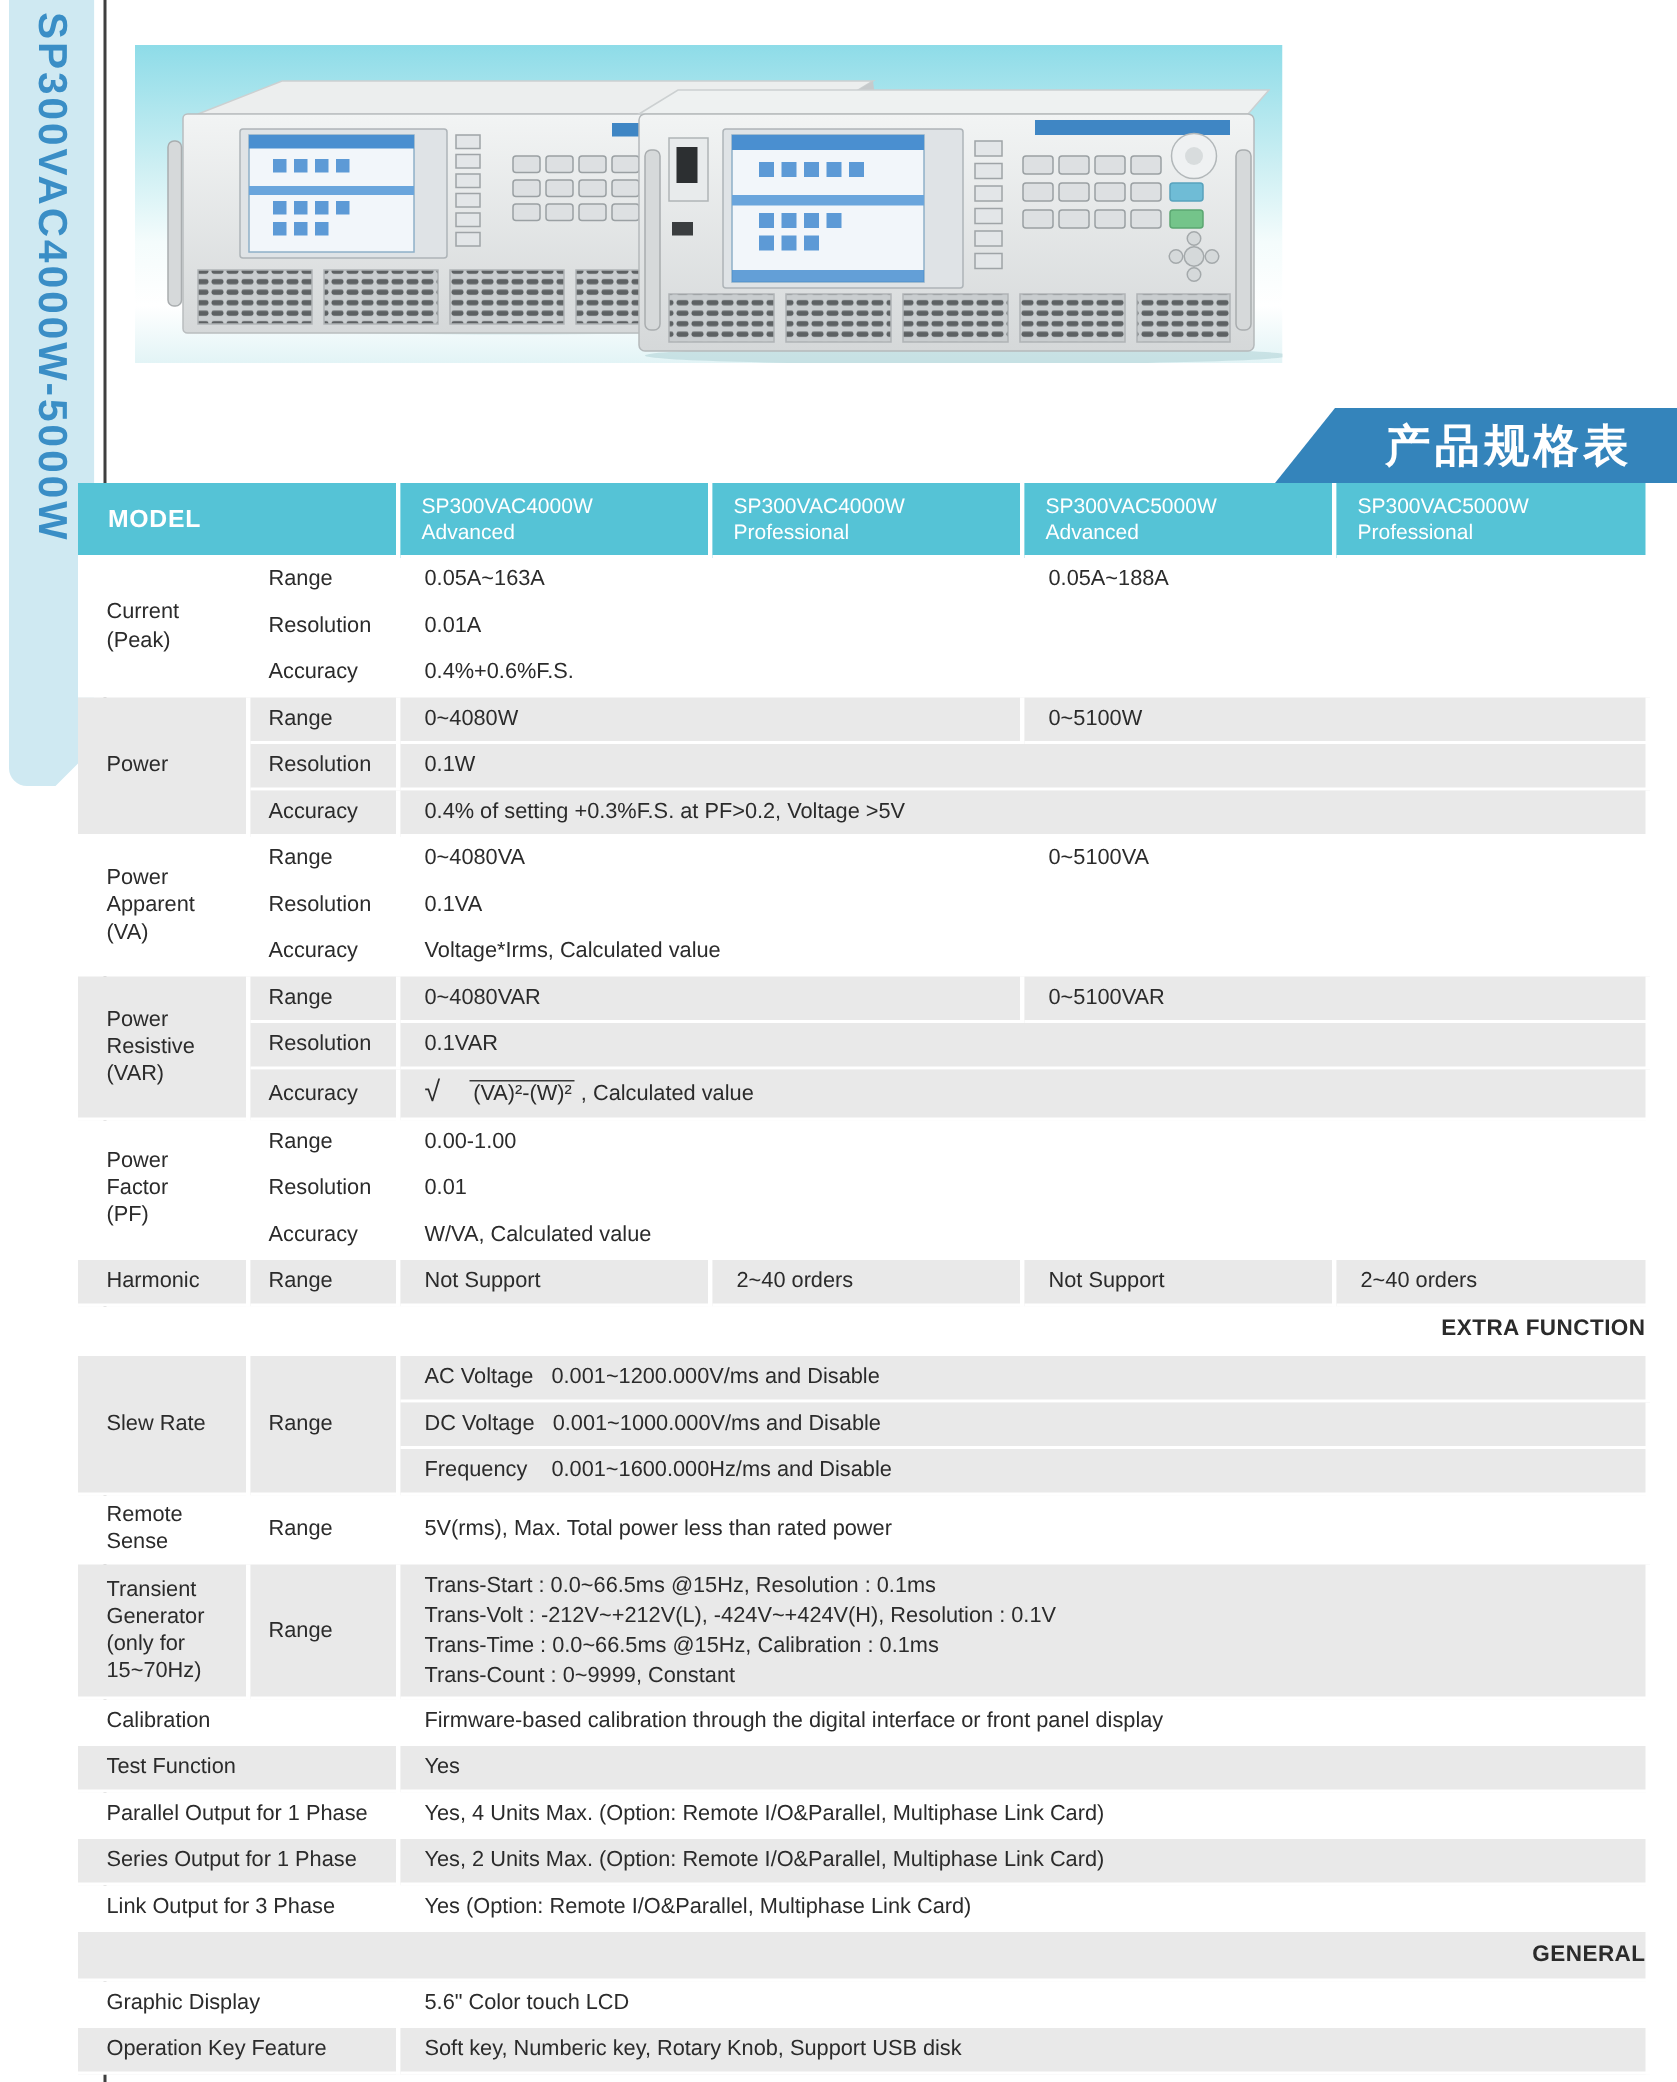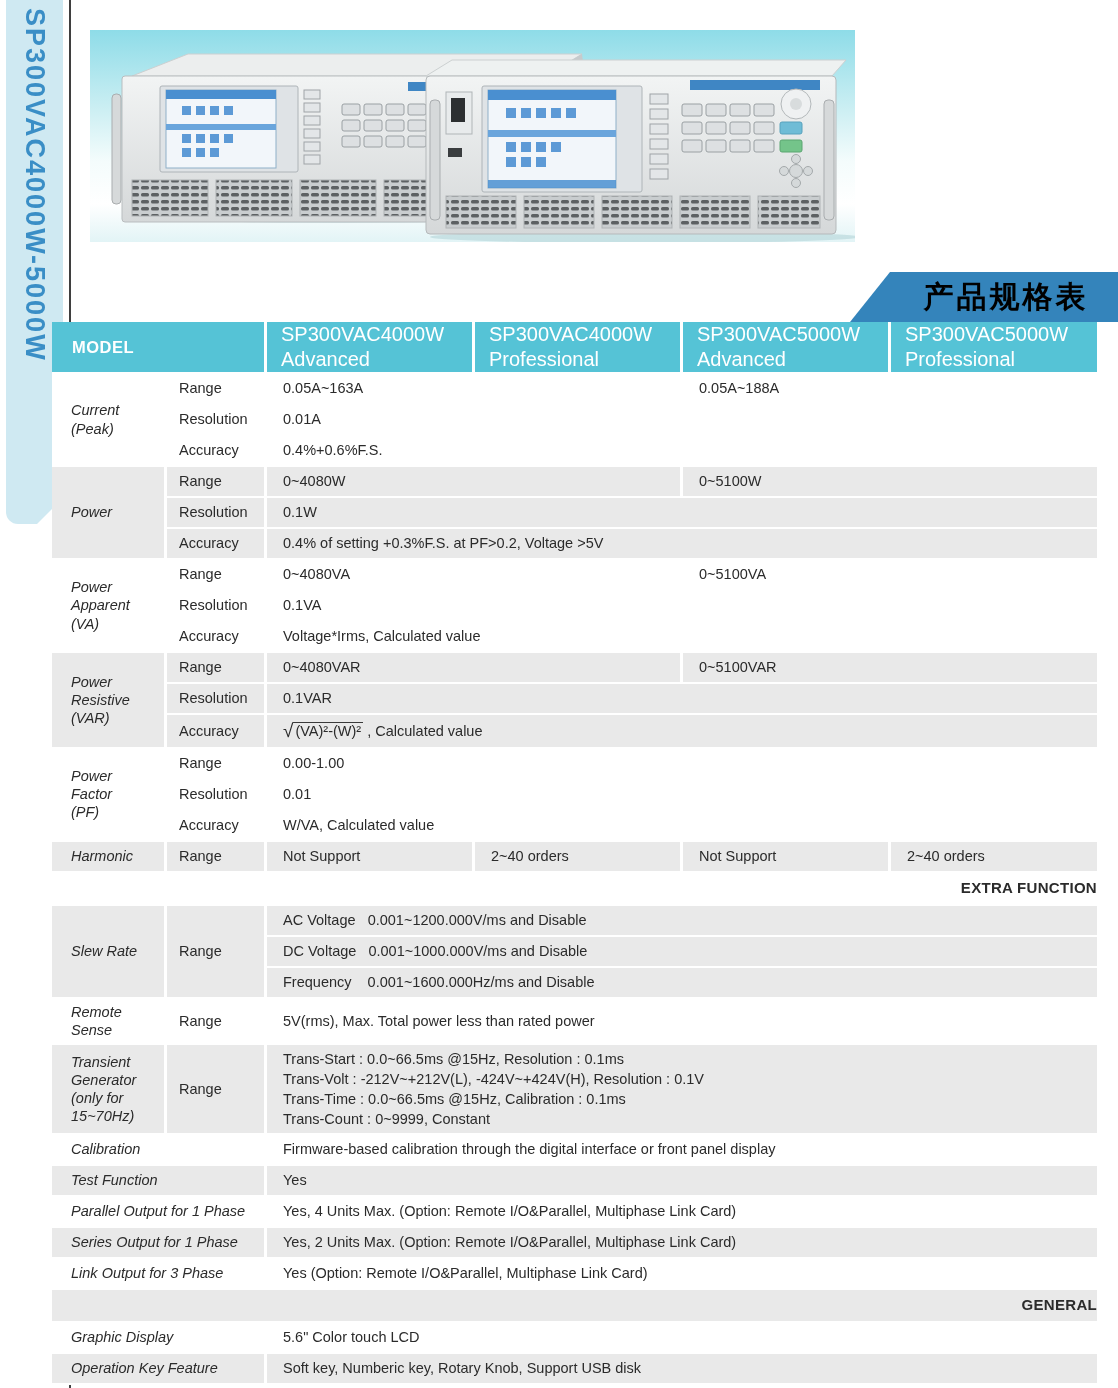--- a/index.html
+++ b/index.html
@@ -40,46 +40,46 @@
   .photo svg{display:block;}
 
   
   .banner{
     position:absolute;left:850px;top:272px;width:268px;height:50px;
     background:var(--banner);
     clip-path:polygon(40px 0,100% 0,100% 100%,0 100%);
     display:flex;align-items:center;justify-content:center;
   }
   .banner .banner-text{
-    color:#000000;font-weight:bold;font-size:30px;letter-spacing:3px;padding-left:44px;
+    color:#ffffff;font-weight:bold;font-size:30px;letter-spacing:3px;padding-left:44px;
   }
 
   
   table.spec{
     position:absolute;left:52px;top:322px;width:1048px;
     border-collapse:separate;border-spacing:0;table-layout:fixed;
   }
   .spec th,.spec td{
     border-right:3px solid #fff;border-bottom:2px solid #fff;
     vertical-align:middle;text-align:left;
     font-size:14.5px;line-height:1.25;
   }
   .spec thead th{
     background:var(--teal);color:#fff;height:50px;padding-left:14px;font-weight:normal;
   }
   .spec thead th.model-th{font-weight:bold;font-size:16.5px;letter-spacing:.5px;padding-left:20px;}
-  .spec thead .model-name,.spec thead .model-tier{font-size:20px;}
+  .spec thead .model-name,.spec thead .model-tier{font-size:14px;}
   .spec tbody td{background:#fff;height:31px;}
   .spec tbody tr.shade td{background:var(--shade);}
-  .spec td.lbl{padding:4px 6px 4px 19px;white-space:pre-line;font-style:italic;}
+  .spec td.lbl{padding:4px 6px 4px 19px;white-space:pre-line;}
   .spec td.sub{padding-left:12px;margin-top:39px;}
   .spec td.val{padding:4px 8px 4px 16px;white-space:pre-wrap;}
   .spec td.val .vline{line-height:20px;}
   .spec td.sec{height:33px;padding-left:18px;font-weight:bold;font-size:15px;letter-spacing:.3px;text-align:right;}
-  .radicand{border-top:1.5px solid #3a3a3a;padding:0 2px;}
+  .radicand{border-top:1.5px solid #3a3a3a;padding:0 2px;margin-left:20px;}
   .radical{font-size:19px;vertical-align:-1px;}
 </style>
 </head>
 <body>
 
 <div class="side-ribbon">
   <div class="vtext">SP300VAC4000W-5000W</div>
 </div>
 <div class="vrule"></div>
 

